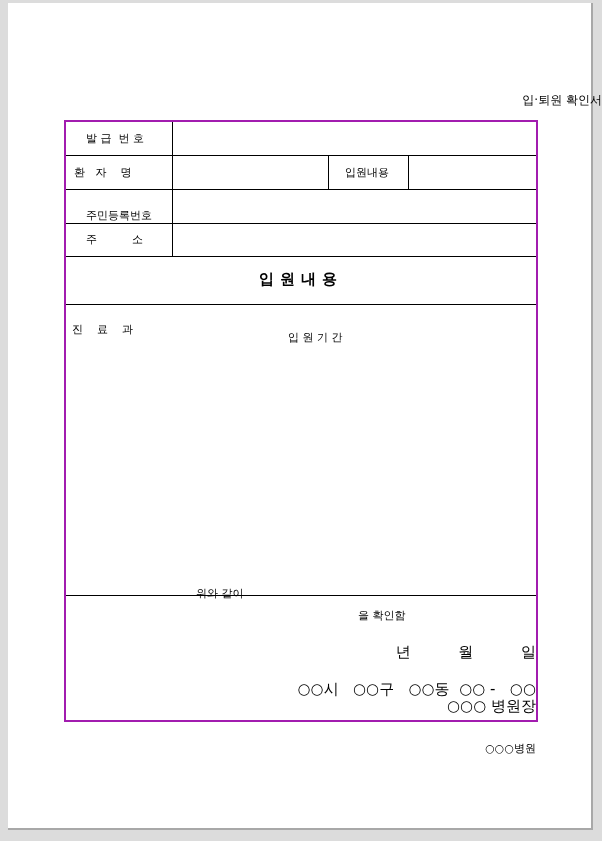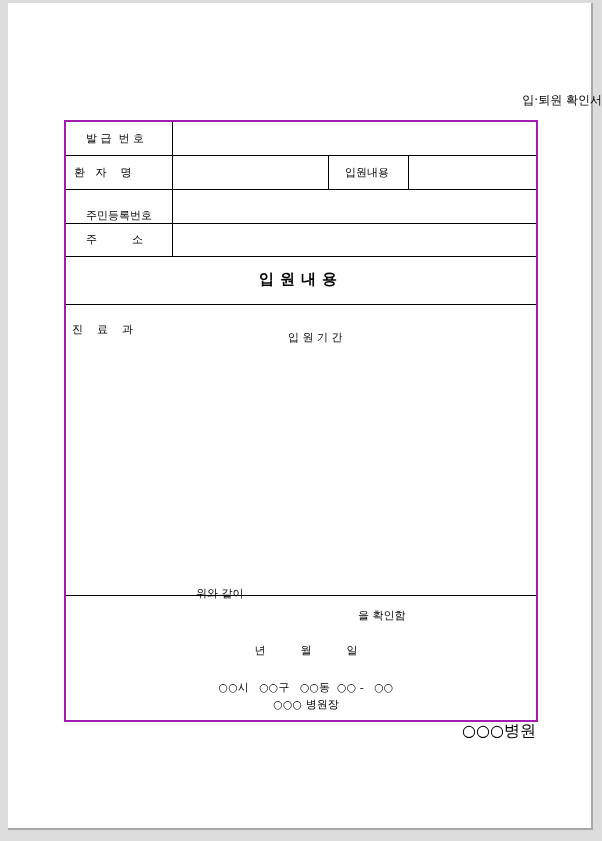--- a/index.html
+++ b/index.html
@@ -7,22 +7,22 @@
          font-family:"DejaVu Sans", sans-serif; color:#000; }
   .page { position:absolute; left:8px; top:3px; width:585px; height:827px; background:#fff;
           border-right:2px solid #a8a8a8; border-bottom:2px solid #a8a8a8; box-sizing:border-box; }
   .title { position:absolute; left:0; width:602px; top:80px; text-align:right; font-size:12px; letter-spacing:0px;margin-top:12px; }
   .tbl { position:absolute; left:64px; top:120px; width:474px; height:602px; border:2px solid #a21caf; box-sizing:border-box; }
   .hline { position:absolute; left:0; right:0; height:1px; background:#000; }
   .vline { position:absolute; width:1px; background:#000; }
   .lbl { position:absolute; font-size:11px; white-space:pre; }
   .cell-input { position:absolute; background:transparent; }
   .section-title { position:absolute; left:0; right:0; text-align:center; font-size:15px; font-weight:bold; letter-spacing:6px; }
-  .center { position:absolute; left:10px; right:0; text-align:center; font-size:11px; white-space:pre; }
-  .footer { position:absolute; right:66px; top:721px; font-size:16px; }
+  .center { position:absolute; left:10px; right:0; text-align:right; font-size:15px; white-space:pre; }
+  .footer { position:absolute; right:66px; top:741px; font-size:11px; }
 </style>
 </head>
 <body>
 
 <div class="page"></div>
 
 <div class="title">입·퇴원 확인서</div>
 
 <div class="tbl">
 

